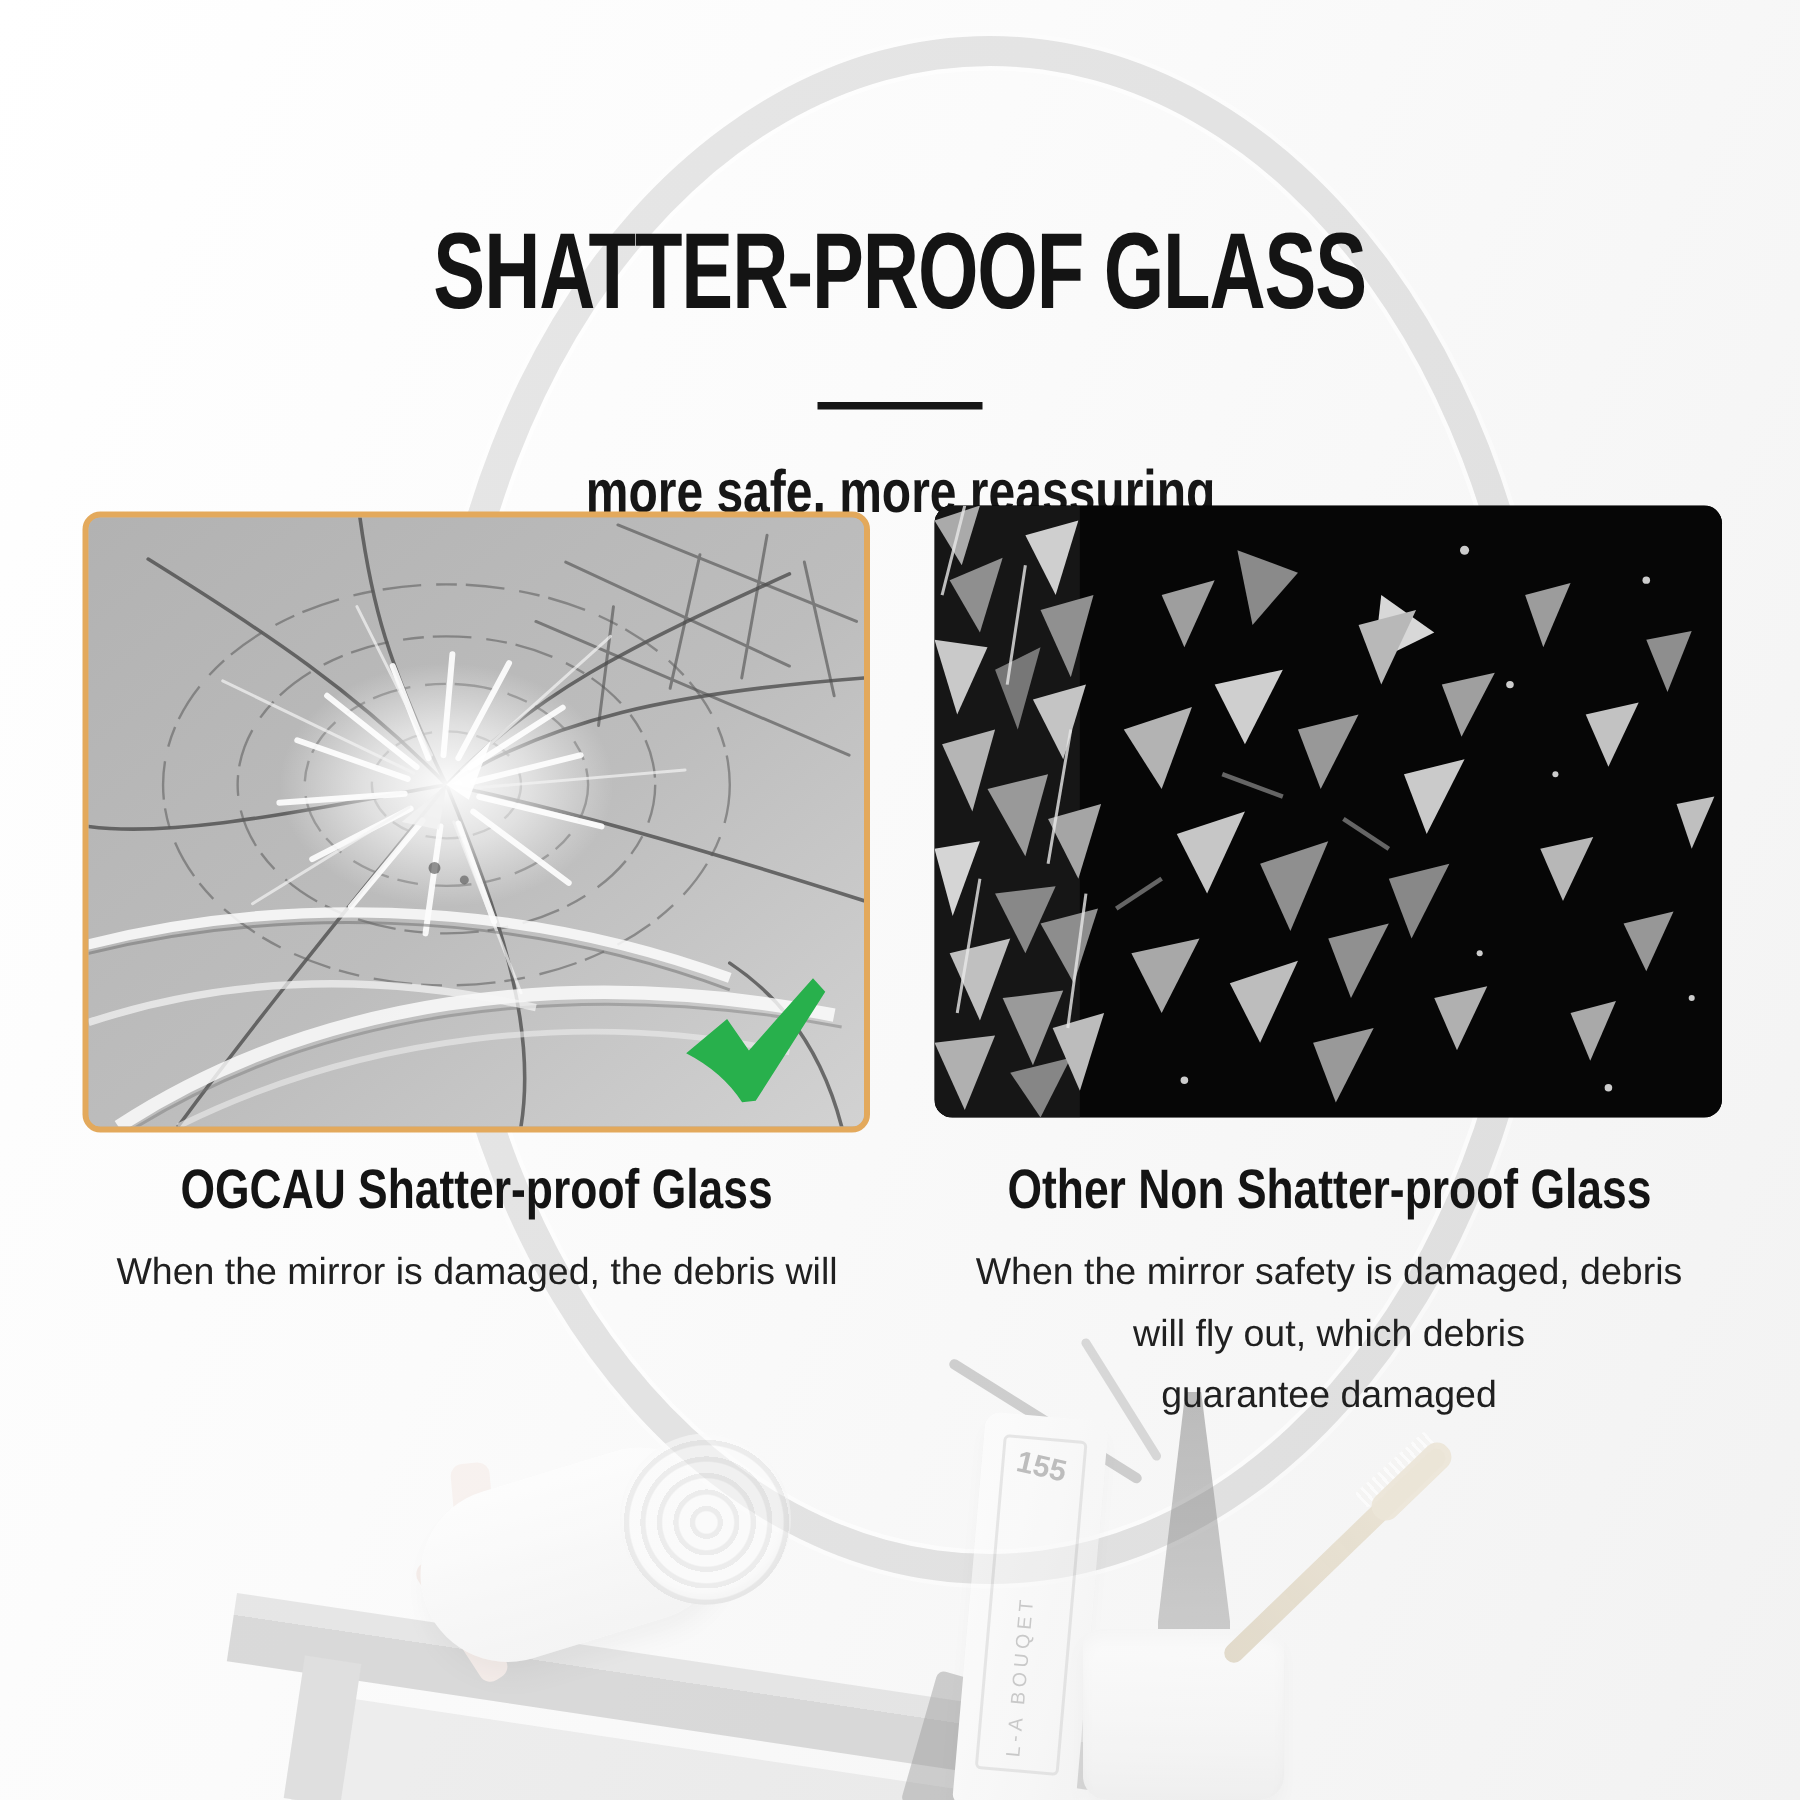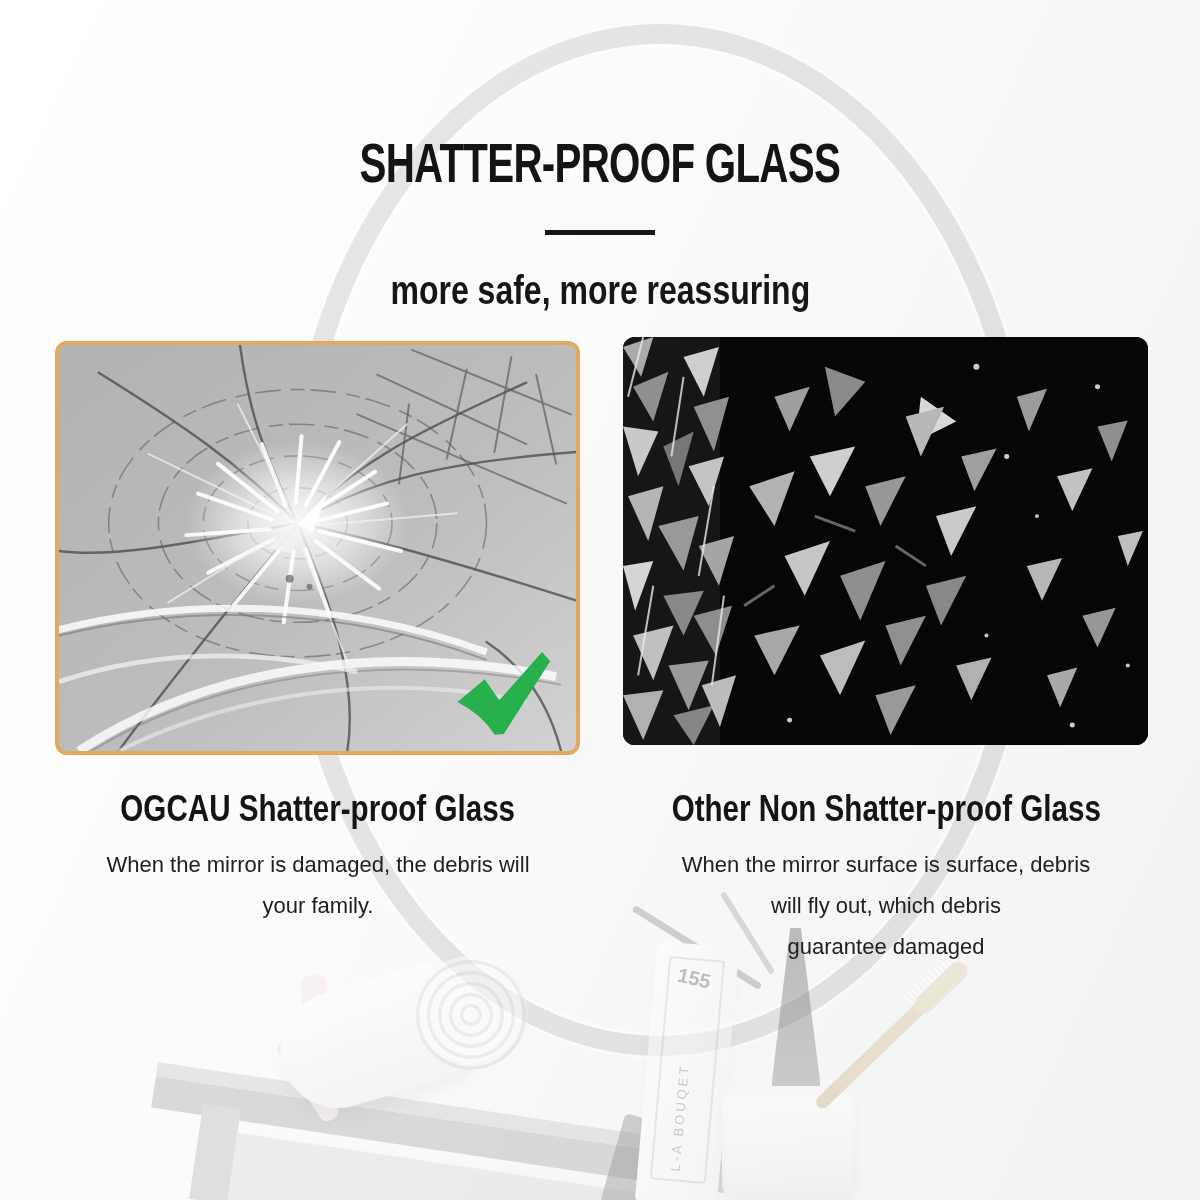--- a/index.html
+++ b/index.html
@@ -57,41 +57,41 @@
     background:linear-gradient(90deg,rgba(206,191,160,.9),rgba(226,213,185,.95));
     border-radius:7px;transform:rotate(-44deg);transform-origin:0 50%;}
   .bamboo-head{position:absolute;right:-4px;top:-3px;width:66px;height:19px;border-radius:9px;
     background:rgba(229,217,193,.95);}
   .bamboo-bristles{position:absolute;right:0;top:-13px;width:62px;height:13px;border-radius:2px;
     background:repeating-linear-gradient(90deg,rgba(255,255,255,.95) 0 2px,rgba(242,240,232,.25) 2px 5px);
     transform:rotate(2deg);}
 
   
   .header{position:absolute;left:0;right:0;top:96px;text-align:center;z-index:3;}
-  .title{font-size:56px;font-weight:bold;line-height:1.05;white-space:nowrap;color:#141414;
+  .title{font-size:72px;font-weight:bold;line-height:1.05;white-space:nowrap;color:#141414;
     letter-spacing:-1px;}
   .condense-72{display:inline-block;transform:scaleX(.72);transform-origin:50% 50%;}
   .condense-80{display:inline-block;transform:scaleX(.80);transform-origin:50% 50%;}
   .divider{width:110px;height:5px;background:#161616;margin:15px auto 10px auto;}
   .subtitle{font-size:40px;font-weight:bold;white-space:nowrap;color:#161616;}
 
   
   .card{position:absolute;overflow:hidden;z-index:3;box-sizing:border-box;margin:0;}
   .card-left{left:55px;top:341px;width:525px;height:414px;border:4px solid #e3a95c;
     border-radius:12px;background:#b9b9b9;}
   .card-right{left:623px;top:337px;width:525px;height:408px;border-radius:12px;background:#060606;}
   .card svg.photo{position:absolute;inset:0;width:100%;height:100%;}
   .check-wrap{position:absolute;right:24px;bottom:10px;width:100px;height:96px;}
 
   
   .caption{position:absolute;width:560px;text-align:center;z-index:3;}
   .caption-left{left:38px;top:772px;}
   .caption-right{left:606px;top:772px;}
-  .caption-title{font-size:37px;font-weight:bold;white-space:nowrap;color:#141414;margin:16px 0 14px 0;}
-  .caption-body{font-size:22px;line-height:41px;color:#202020;}
+  .caption-title{font-size:37px;font-weight:bold;white-space:nowrap;color:#141414;margin:0 0 14px 0;}
+  .caption-body{font-size:25px;line-height:41px;color:#202020;}
   .caption-body span{display:block;}
 </style>
 </head>
 <body>
 
 <div class="canvas">
 
   <div class="bg-ring"></div>
 
   <div class="bg-scene">
@@ -291,26 +291,25 @@
         <circle cx="350" cy="30" r="3"></circle>
           <circle cx="165" cy="385" r="2.5"></circle>
       </g>
     </svg>
   </figure>
 
   <section class="caption caption-left">
     <h3 class="caption-title"><span class="condense-80">OGCAU Shatter-proof Glass</span></h3>
     <div class="caption-body">
       <span>When the mirror is damaged, the debris will</span>
-      <span>your family.</span>
     </div>
   </section>
 
   <section class="caption caption-right">
     <h3 class="caption-title"><span class="condense-80">Other Non Shatter-proof Glass</span></h3>
     <div class="caption-body">
-      <span>When the mirror surface is surface, debris</span>
+      <span>When the mirror safety is damaged, debris</span>
       <span>will fly out, which debris</span>
       <span>guarantee damaged</span>
     </div>
   </section>
 
 </div>
 
 </body></html>

